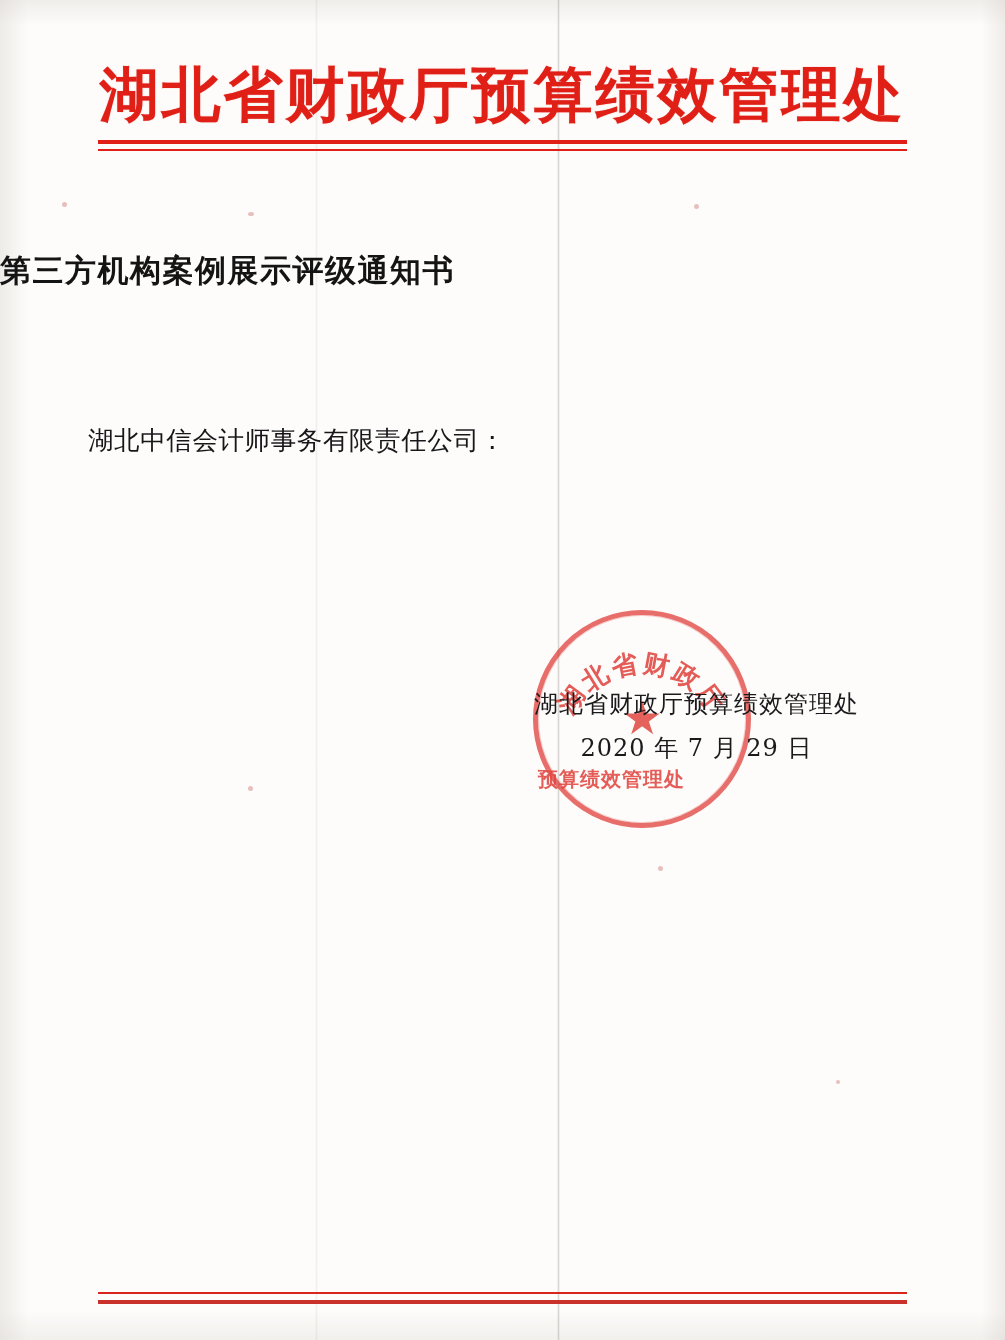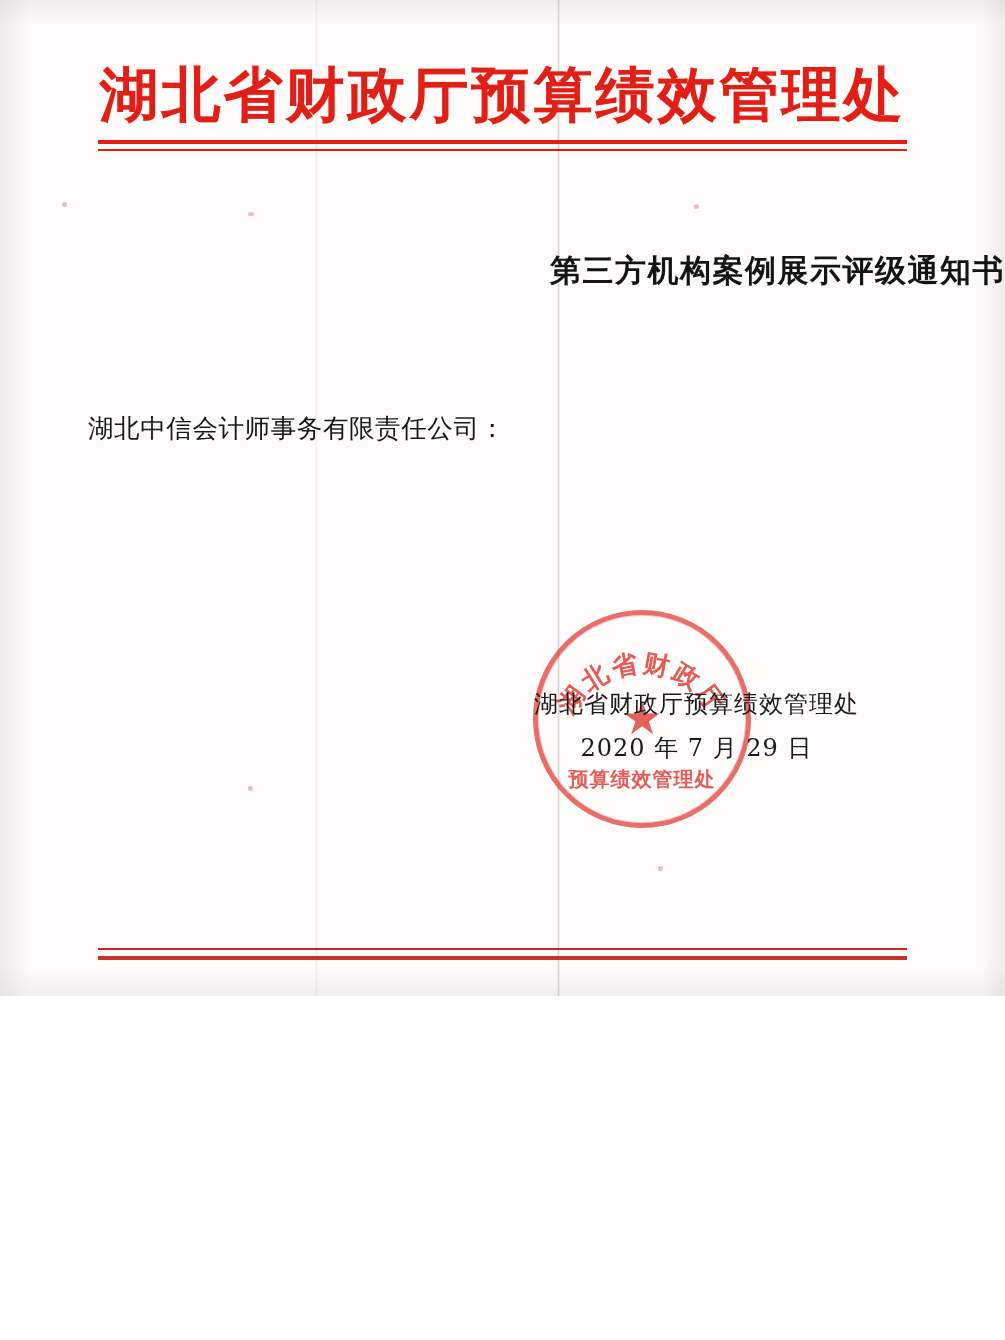--- a/index.html
+++ b/index.html
@@ -7,21 +7,21 @@
     padding: 0;
     background: #ffffff;
   }
   body {
     font-family: "DejaVu Sans", sans-serif;
   }
 
   #page {
     position: relative;
     width: 1005px;
-    height: 996px;
+    height: 1340px;
     margin: 0 auto;
     background: #fdfcfa;
     overflow: hidden;
   }
 
   
   .paper-shade {
     position: absolute;
     inset: 0;
     background:
@@ -73,33 +73,33 @@
     margin-top: 5px;
     background: #e01f17;
   }
 
   
   .doc-title {
     position: absolute;
     left: 0;
     right: 0;
     top: 250px;
-    text-align: right;
+    text-align: left;
     font-family: "DejaVu Serif", serif;
     font-weight: bold;
     font-size: 31px;
     letter-spacing: 1.5px;
     color: #141414;
   }
 
   .body-block {
     position: absolute;
     left: 88px;
     right: 88px;
-    top: 404px;
+    top: 416px;
     font-family: "DejaVu Serif", serif;
     font-size: 25.5px;
     line-height: 48px;
     color: #17171a;
     letter-spacing: 0.6px;
   }
   .salutation {
     margin: 0 0 10px 0;
   }
   .para {
@@ -163,21 +163,20 @@
     font-family: "DejaVu Serif", serif;
     font-size: 26px;
     font-weight: bold;
     letter-spacing: 3px;
   }
   .seal-bottom {
     position: absolute;
     left: 0;
     right: 0;
     bottom: 30px;
-    text-align: center;
     font-family: "DejaVu Serif", serif;
     font-size: 20px;
     font-weight: bold;
     color: rgba(221,40,34,0.88);
     letter-spacing: 1px;
   }
 
   
   .footer-rules {
     position: absolute;

